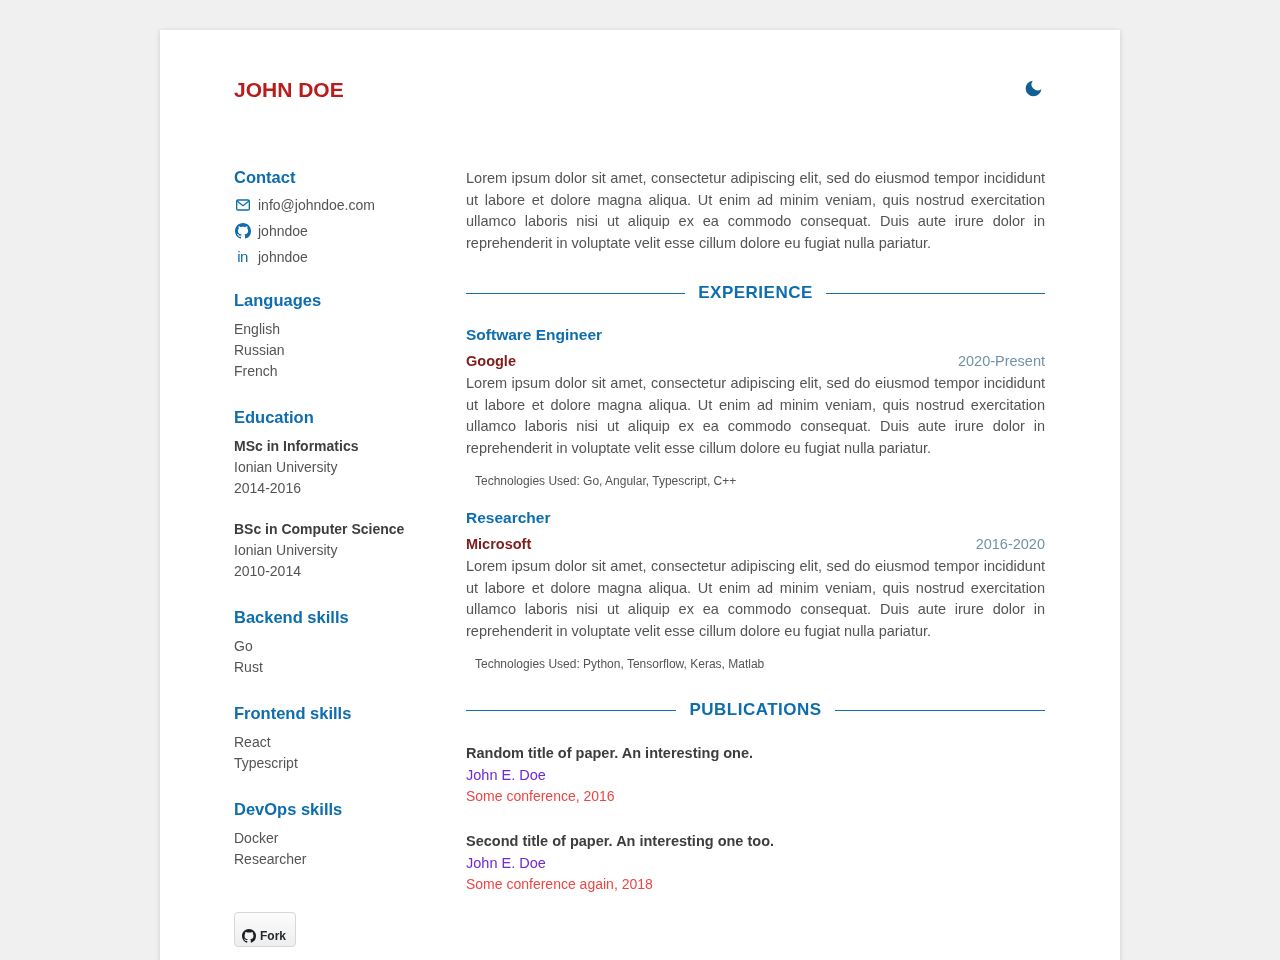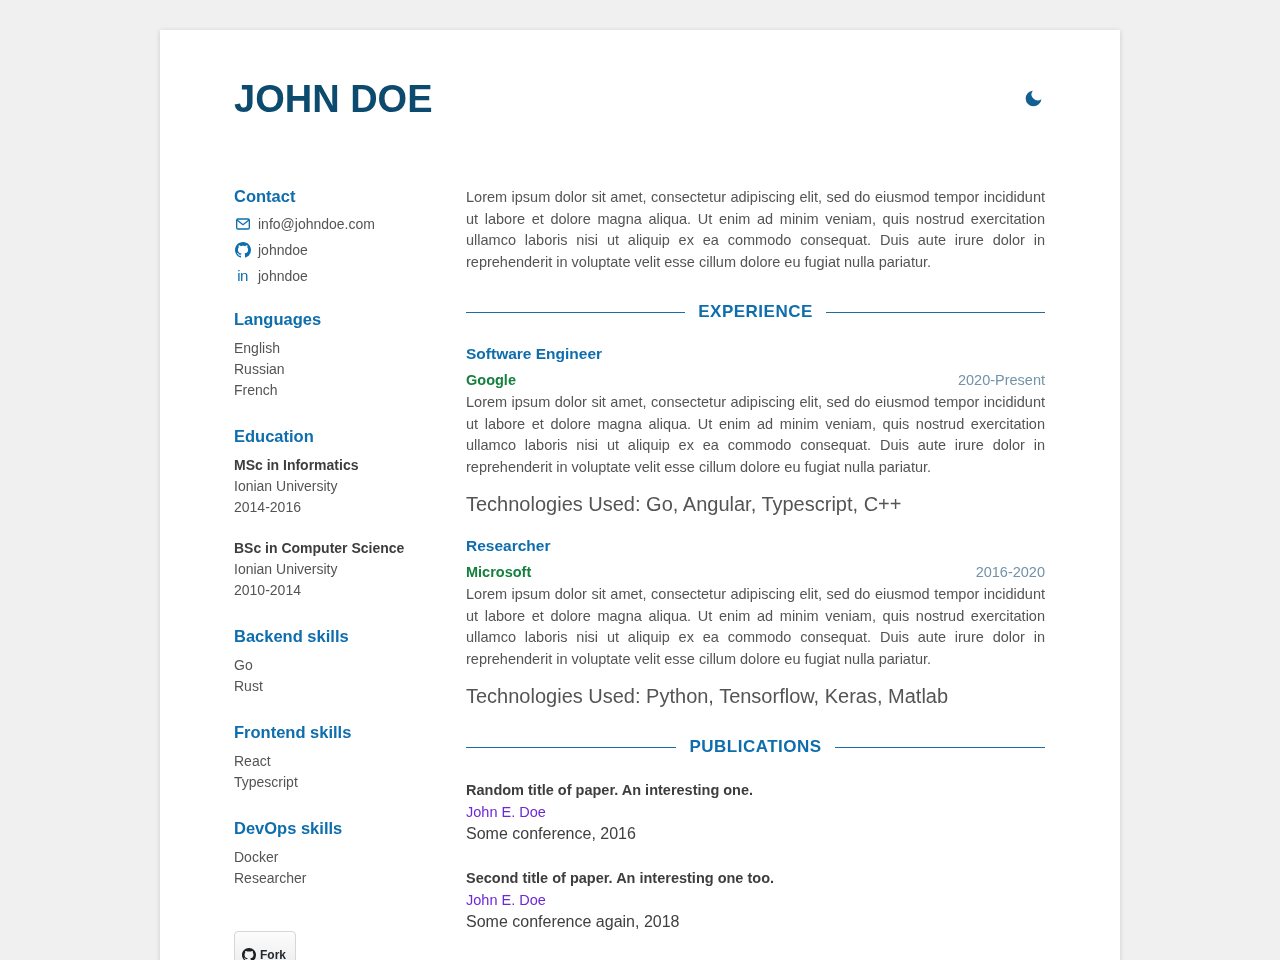--- a/index.html
+++ b/index.html
@@ -17,23 +17,23 @@
     box-shadow: 0 1px 5px rgba(0,0,0,0.16);
     padding: 48px 75px 40px 74px;
   }
   
   .hdr {
     display: flex;
     justify-content: space-between;
     align-items: center;
   }
   .name {
-    font-size: 38px;
-    font-weight: bold;
-    color: #0c4a6e;
+    font-size: 21px;
+    font-weight: bold;
+    color: #b91c1c;
     letter-spacing: 0px;
   }
   .theme-btn {
     background: none;
     border: none;
     cursor: pointer;
     width: 24px; height: 24px;
     padding: 0;
     display: flex; align-items: center; justify-content: center;
   }
@@ -123,27 +123,27 @@
     font-size: 15.5px;
     font-weight: bold;
     margin-bottom: 7px;
   }
   .job-meta {
     display: flex;
     justify-content: space-between;
     align-items: baseline;
     margin-bottom: 1px;
   }
-  .job-company { font-size: 14.5px; font-weight: bold; color: #15803d; line-height: 21px; }
+  .job-company { font-size: 14.5px; font-weight: bold; color: #7f1d1d; line-height: 21px; }
   .job-period { font-size: 14.5px; color: #7292a9; }
-  .job-tech { font-size: 20px; color: #545454; margin-top: 15px; }
+  .job-tech { font-size: 12px; color: #545454; margin-top: 15px; margin-left: 9px; }
   .paper { margin-bottom: 24px; }
   .paper-title { font-size: 14.5px; font-weight: bold; color: #3d3d3d; line-height: 21px; margin-bottom: 1px; }
   .paper-authors { font-size: 14.5px; color: #6d28d9; line-height: 21px; }
-  .paper-venue { font-size: 16px; color: #404040; line-height: 21px; }
+  .paper-venue { font-size: 14px; color: #ef4444; line-height: 21px; }
 </style>
 </head>
 <body>
 
 <div class="card">
 
   <div class="hdr">
     <div class="name">JOHN DOE</div>
     <button class="theme-btn" title="">
       <span>

